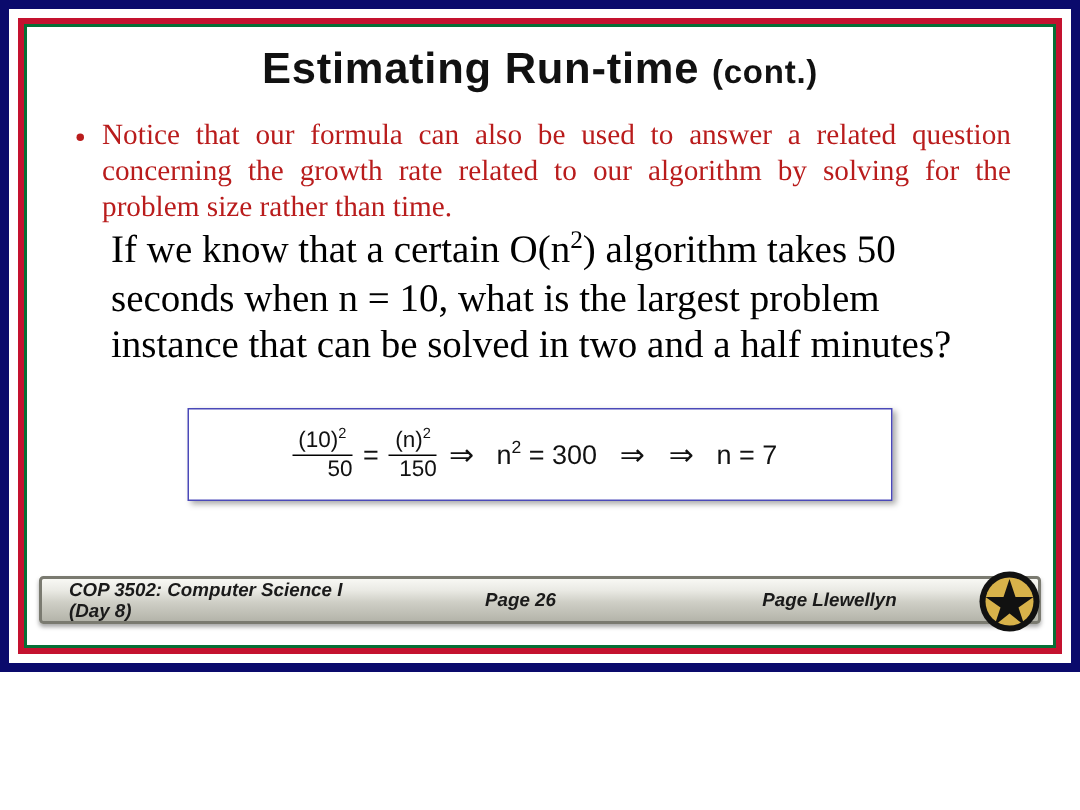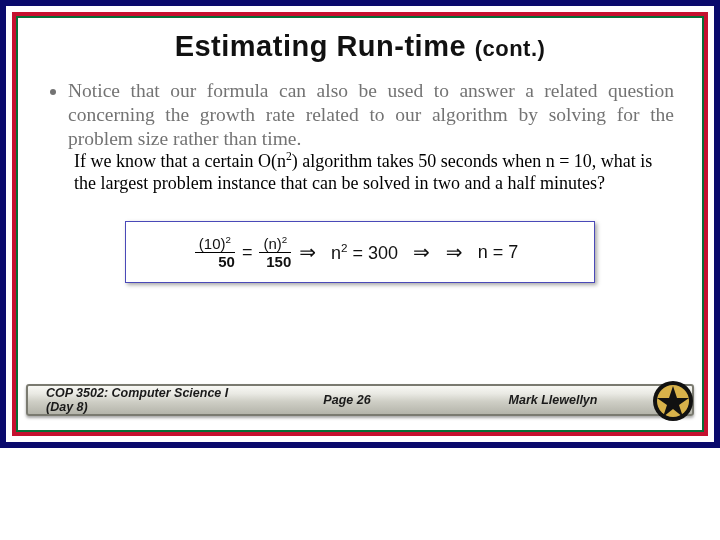--- a/index.html
+++ b/index.html
@@ -25,50 +25,50 @@
     color: #111;
     margin: 6px 0 16px 0;
     letter-spacing: 0.5px;
   }
   .title .cont { font-size: 22px; }
   ul.bullets { list-style: disc; margin: 0 0 0 22px; }
   ul.bullets li {
     font-size: 19.5px;
     line-height: 1.22;
     text-align: justify;
-    color: #737373;
+    color: #b91c1c;
   }
   .example-label {
     font-style: italic;
     font-size: 21px;
     margin: 22px 0 10px 0;
   }
   .example-body {
-    font-size: 18px;
+    font-size: 26px;
     line-height: 1.22;
     margin-left: 28px;
     color:#000;
   }
   sup { font-size: 0.65em; }
   .equation-box {
     margin: 26px auto 0 auto;
     width: 470px;
     height: 62px;
     border: 1.5px solid #4a49b8;
     box-shadow: 2px 2px 4px rgba(0,0,0,0.35);
     background: #fff;
     display: flex;
     align-items: center;
     justify-content: center;
     font-family: Arial, Helvetica, sans-serif;
     color: #111;
   }
   .frac { display:inline-flex; flex-direction:column; align-items:flex-end; font-size:15px; line-height:1.05; }
   .frac .num { border-bottom:1.2px solid #000; padding:0 4px 1px; }
-  .frac .den { padding-top:1px;font-weight:bold; }
+  .frac .den { padding-top:1px; }
   .eqtxt { font-size:18px; padding:0 7px; }
   .arrow { font-size:20px; padding:0 8px; }
   .footer-wrap {
     position: absolute;
     left: 0; right: 0; bottom: 0;
     height: 46px;
   }
   .footer-bar {
     height: 32px;
     margin: 0 8px 10px 8px;
@@ -142,21 +142,21 @@
       <span class="arrow">⇒</span>
       <span class="eqtxt">n = 7</span>
     </div>
 
     <div class="footer-wrap">
       <div class="footer-bar">
         <span class="ft-left">
           <span>COP 3502: Computer Science I</span><span>  (Day 8)</span>
         </span>
         <span class="ft-center">Page 26</span>
-        <span class="ft-right">Mark Llewellyn</span>
+        <span class="ft-right">Page Llewellyn</span>
         <svg class="logo" viewBox="0 0 42 42">
           <circle cx="21" cy="21" r="20" fill="#111"></circle>
           <circle cx="21" cy="21" r="16" fill="#d8b24a"></circle>
           <path d="M21 6 L25 18 L37 18 L27 25 L31 37 L21 29 L11 37 L15 25 L5 18 L17 18 Z" fill="#111"></path>
         </svg>
       </div>
     </div>
 
   </div>
 </div>

